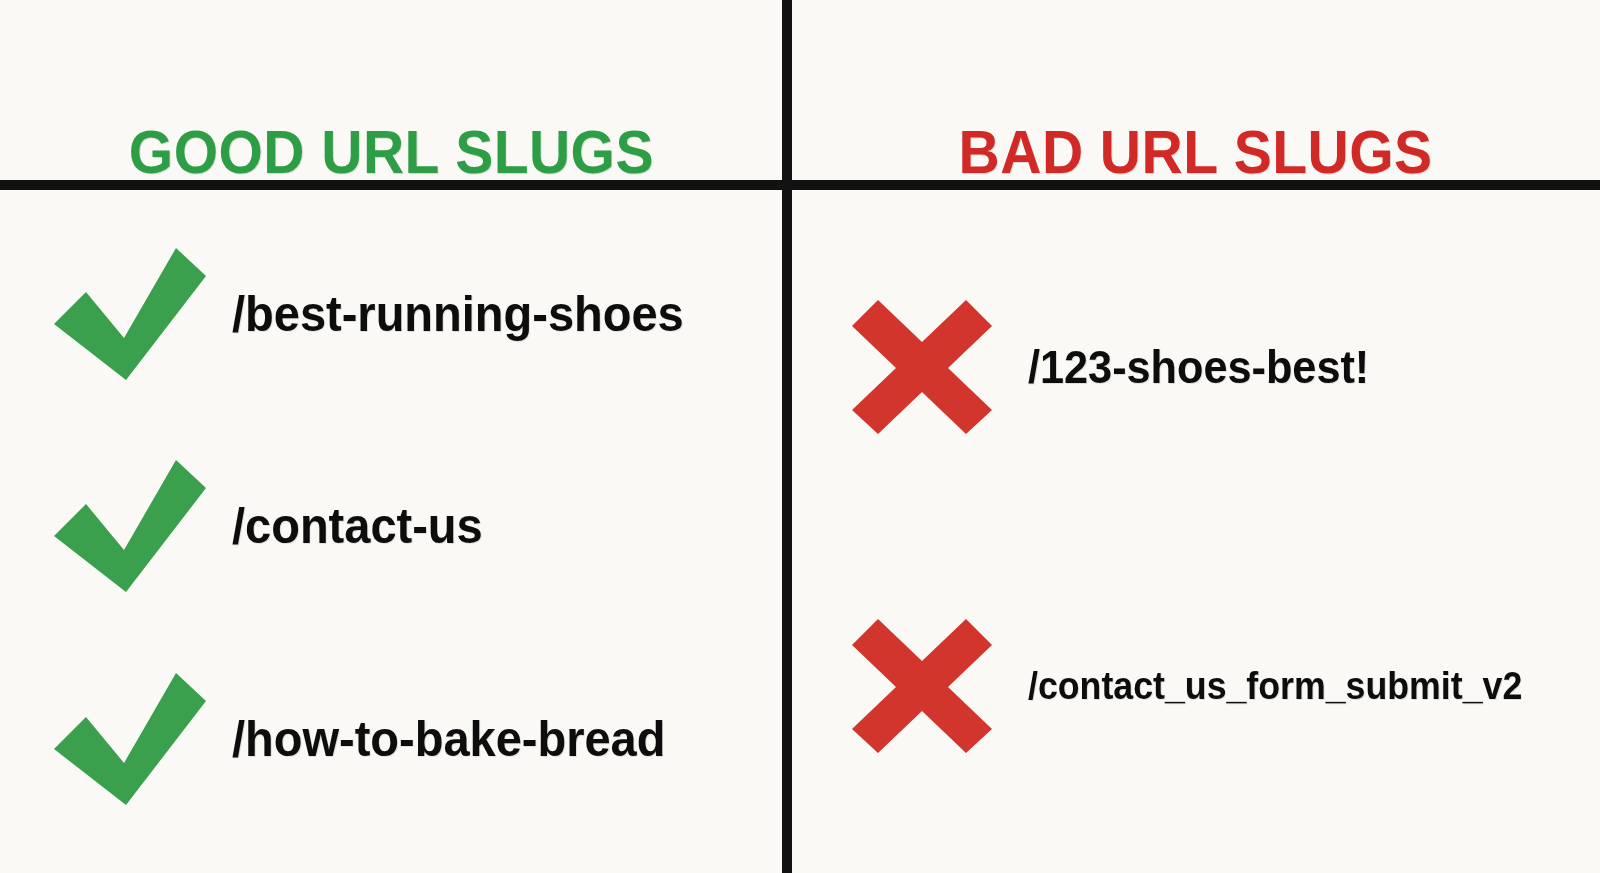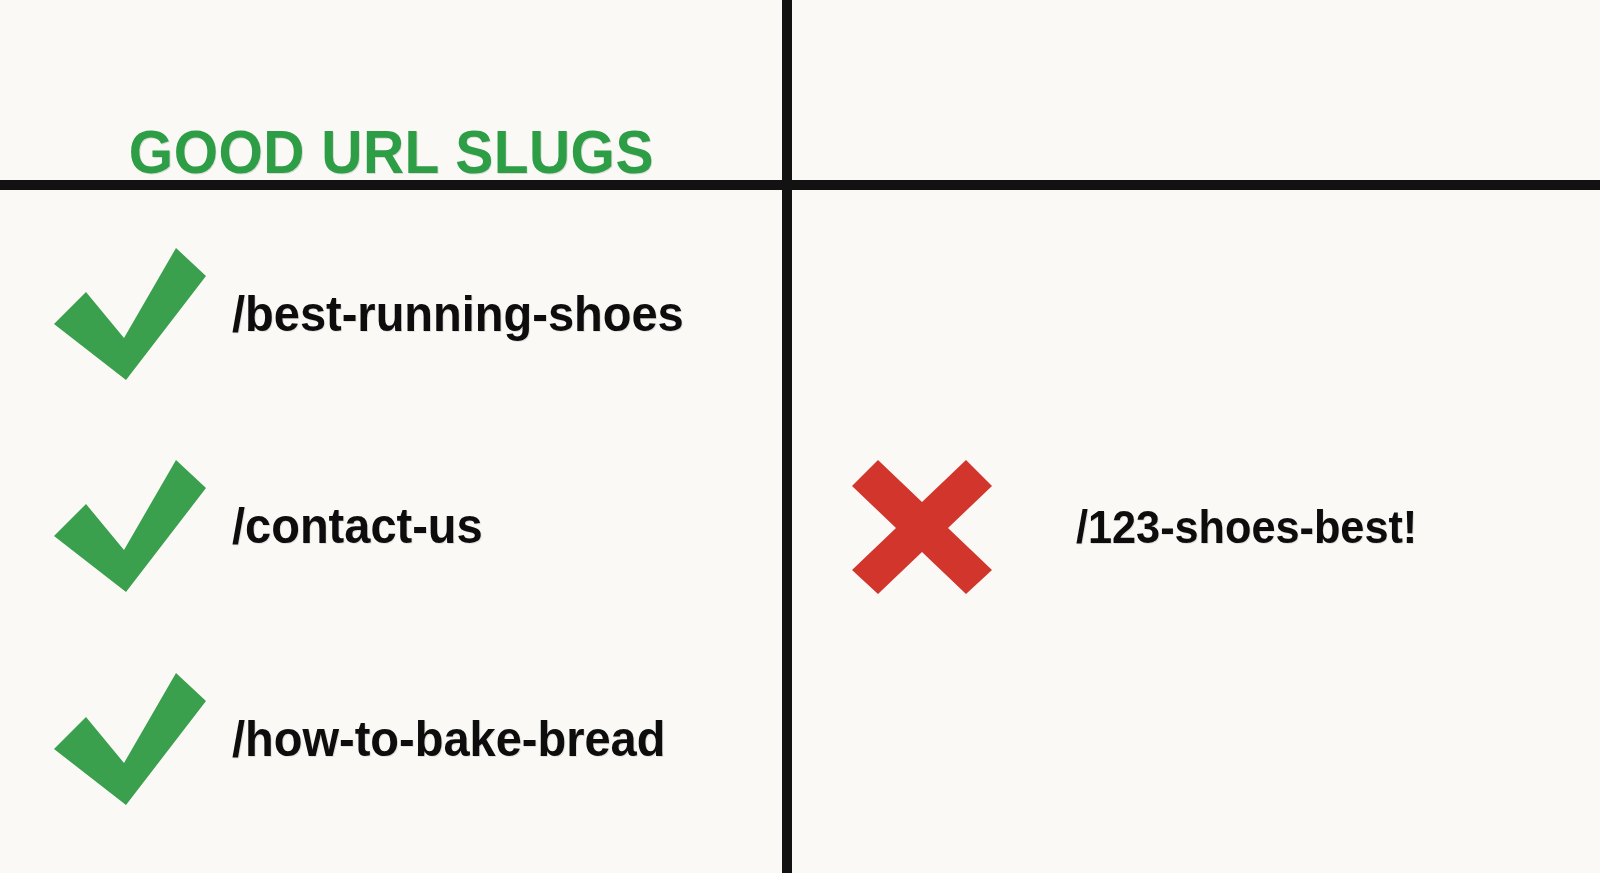--- a/index.html
+++ b/index.html
@@ -77,21 +77,21 @@
   }
   .column-left  { left: 0;     width: 782px; }
   .column-right { left: 792px; width: 808px; }
 
   .row {
     display: flex;
     align-items: center;
     height: 180px;
   }
   .column-left  .row { padding-left: 48px; }
-  .column-right .row { padding-left: 50px; gap: 48px; }
+  .column-right .row { padding-left: 50px; }
 
   .mark {
     flex: 0 0 auto;
     width: 160px;
     height: 140px;
     display: flex;
     align-items: center;
     justify-content: center;
   }
   .mark svg { display: block; }
@@ -114,20 +114,23 @@
 </style>
 </head>
 <body>
 
 <div id="infographic">
 
   <div class="header-band header-left">
     <div class="header-title good">GOOD URL SLUGS</div>
   </div>
 
+  <div class="header-band header-right">
+    <div class="header-title bad">BAD URL SLUGS</div>
+  </div>
 
   <div class="divider-h"></div>
   <div class="divider-v"></div>
 
   <div class="column column-left">
 
     <div class="row">
       <span class="mark">
         <svg width="156" height="136" viewBox="0 0 156 136" aria-hidden="true">
           <polygon points="4,78 36,46 74,92 126,2 156,30 76,134" fill="#3aa04d"></polygon>
@@ -161,16 +164,24 @@
     <div class="row">
       <span class="mark">
         <svg width="140" height="134" viewBox="0 0 140 134" aria-hidden="true">
           <polygon points="0,26 26,0 70,42 114,0 140,26 96,68 140,110 114,134 70,92 26,134 0,110 44,68" fill="#d2352c"></polygon>
         </svg>
       </span>
       <span class="slug size-md">/123-shoes-best!</span>
     </div>
 
 
+    <div class="row">
+      <span class="mark">
+        <svg width="140" height="134" viewBox="0 0 140 134" aria-hidden="true">
+          <polygon points="0,26 26,0 70,42 114,0 140,26 96,68 140,110 114,134 70,92 26,134 0,110 44,68" fill="#d2352c"></polygon>
+        </svg>
+      </span>
+      <span class="slug size-sm">/contact_us_form_submit_v2</span>
+    </div>
 
   </div>
 
 </div>
 
 </body></html>

